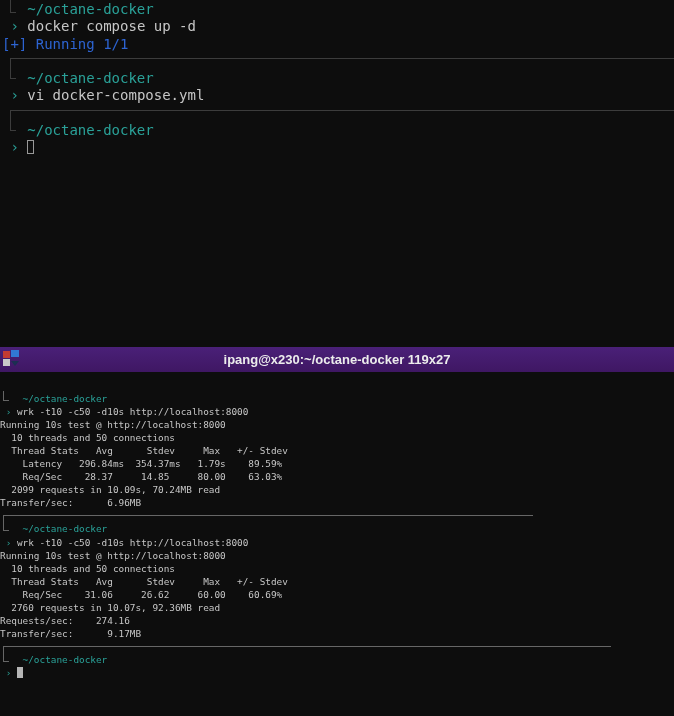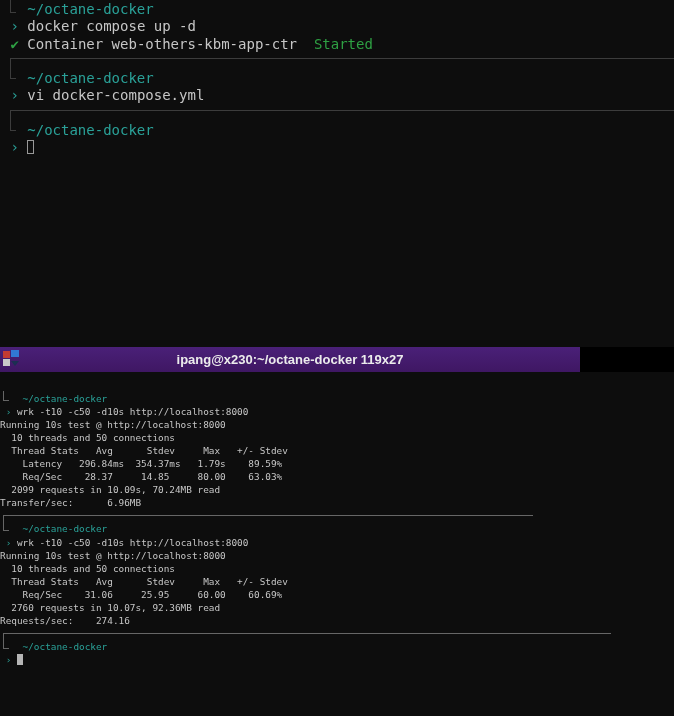--- a/index.html
+++ b/index.html
@@ -24,21 +24,21 @@
   .c-dir   { color:var(--prompt_dir); }
   .c-arrow { color:var(--prompt_arrow); }
   .c-blue  { color:var(--blue); }
   .c-green { color:var(--green); }
 
   .cursor-outline { display:inline-block; width:7px; height:14px;
                     border:1px solid var(--cursor_outline); vertical-align:-2px; }
   .cursor-block   { display:inline-block; width:6px; height:11px;
                     background:var(--cursor_fill); vertical-align:-2px; }
 
-  #titlebar { position:absolute; top:347px; left:0; width:580px; height:25px;
+  #titlebar { position:absolute; top:347px; left:0; width:674px; height:25px;
               background:linear-gradient(180deg, var(--titlebar_bg) 0%, var(--titlebar_bg2) 100%);
               display:flex; align-items:center; justify-content:center;
               font-family:"Liberation Sans", sans-serif; font-weight:700;
               font-size:13px; color:var(--titlebar_text); }
   #win-icon { position:absolute; left:3px; top:3px; width:18px; height:18px; cursor:default; }
   #win-icon .sq { position:absolute; }
   .sq-red  { left:0;  top:1px;  width:7px; height:7px; background:var(--icon_red); }
   .sq-blue { left:8px; top:0;   width:8px; height:7px; background:var(--icon_blue); }
   .sq-gray { left:0;  top:9px;  width:7px; height:7px; background:var(--icon_gray); }
   .sq-tri  { left:8px; top:11px; width:0; height:0;
@@ -46,21 +46,21 @@
              border-top:5px solid var(--icon_tri); }
 </style>
 </head>
 <body>
 
 <section class="pane" id="top-pane">
     <div class="block">
       <div class="hook" style="left: 8px; top: -1px; height: 13px; border-color: rgb(60, 60, 60);"></div>
       <div class="trow"><span class="c-plain">   </span><span class="c-dir">~/octane-docker</span></div>
       <div class="trow"><span class="c-plain"> </span><span class="c-arrow">›</span><span class="c-plain"> docker compose up -d</span></div>
-      <div class="trow"><span class="c-plain"> </span><span class="c-green">✔</span><span class="c-plain"> Container web-others-kbm-app-ctr  </span><span class="c-green">Started</span></div>
+      <div class="trow"><span class="c-blue">[+] Running 1/1</span></div>
     </div>
     <div class="block">
       <div class="sep-row"></div>
       <div class="rule" style="left: 8px; top: 5px; border-top-color: rgb(60, 60, 60); width: calc(100% - 8px);"></div>
       <div class="hook" style="left: 8px; top: 5px; height: 21px; border-color: rgb(60, 60, 60);"></div>
       <div class="trow"><span class="c-plain">   </span><span class="c-dir">~/octane-docker</span></div>
       <div class="trow"><span class="c-plain"> </span><span class="c-arrow">›</span><span class="c-plain"> vi docker-compose.yml</span></div>
     </div>
     <div class="block">
       <div class="sep-row"></div>
@@ -96,23 +96,24 @@
     </div>
     <div class="block">
       <div class="sep-row"></div>
       <div class="rule" style="left: 3px; top: 6px; border-top-color: rgb(102, 102, 102); width: 530px;"></div>
       <div class="hook" style="left: 3px; top: 6px; height: 16px; border-color: rgb(102, 102, 102);"></div>
       <div class="trow"><span class="c-plain">    </span><span class="c-dir">~/octane-docker</span></div>
       <div class="trow"><span class="c-plain"> </span><span class="c-arrow">›</span><span class="c-plain"> wrk -t10 -c50 -d10s http://localhost:8000</span></div>
       <div class="trow"><span class="c-plain">Running 10s test @ http://localhost:8000</span></div>
       <div class="trow"><span class="c-plain">  10 threads and 50 connections</span></div>
       <div class="trow"><span class="c-plain">  Thread Stats   Avg      Stdev     Max   +/- Stdev</span></div>
-      <div class="trow"><span class="c-plain">    Req/Sec    31.06     25.95     60.00    60.69%</span></div>
+      <div class="trow"><span class="c-plain">    Req/Sec    31.06     26.62     60.00    60.69%</span></div>
       <div class="trow"><span class="c-plain">  2760 requests in 10.07s, 92.36MB read</span></div>
       <div class="trow"><span class="c-plain">Requests/sec:    274.16</span></div>
+      <div class="trow"><span class="c-plain">Transfer/sec:      9.17MB</span></div>
     </div>
     <div class="block">
       <div class="sep-row"></div>
       <div class="rule" style="left: 3px; top: 6px; border-top-color: rgb(102, 102, 102); width: 608px;"></div>
       <div class="hook" style="left: 3px; top: 6px; height: 16px; border-color: rgb(102, 102, 102);"></div>
       <div class="trow"><span class="c-plain">    </span><span class="c-dir">~/octane-docker</span></div>
       <div class="trow"><span class="c-plain"> </span><span class="c-arrow">›</span><span class="c-plain"> </span><span class="cursor-block"></span></div>
     </div>
   </section>
 

